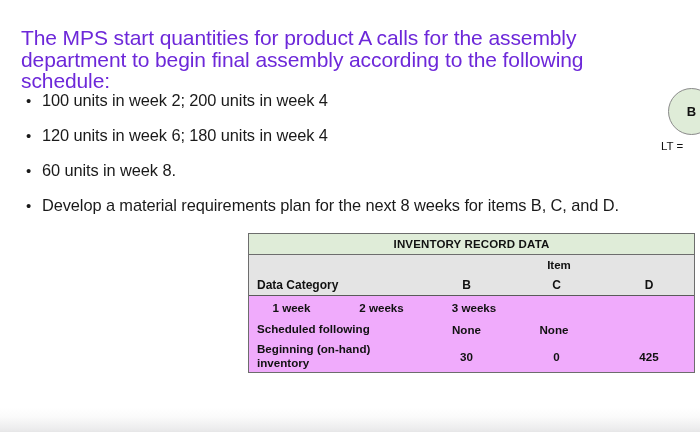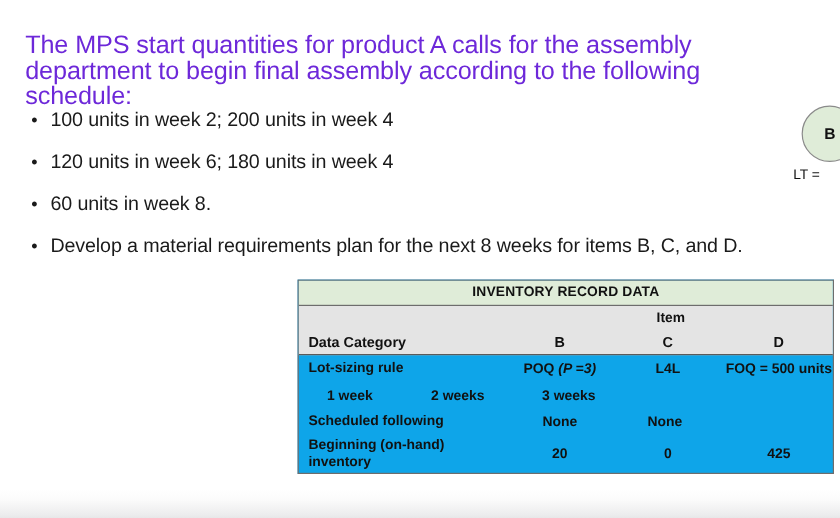--- a/index.html
+++ b/index.html
@@ -98,21 +98,21 @@
   }
 
   
   #inv-table {
     position: absolute;
     left: 248px;
     top: 233px;
     width: 447px;
     border: 1px solid #6d6d6d;
     box-sizing: border-box;
-    background: #0ea5e9;
+    background: #f0abfc;
   }
   #inv-title {
     background: #dfecd8;
     border-bottom: 1px solid #6d6d6d;
     text-align: center;
     font-size: 11.5px;
     font-weight: bold;
     letter-spacing: 0.15px;
     padding: 4px 0 4px 0;
     color: #111;
@@ -213,42 +213,36 @@
         <div class="itemcell">Item</div>
       </div>
       <div class="hrow" id="colhead-row">
         <div class="c0">Data Category</div>
         <div class="c1">B</div>
         <div class="c2">C</div>
         <div class="c3">D</div>
       </div>
     </div>
 
-    <div class="drow">
-      <div class="c0">Lot-sizing rule</div>
-      <div class="c1"><span>POQ </span><span class="italic-p">(P =3)</span></div>
-      <div class="c2">L4L</div>
-      <div class="c3">FOQ = 500 units</div>
-    </div>
 
     <div class="drow">
       <div class="c1">1 week</div>
       <div class="c2">2 weeks</div>
       <div class="c3">3 weeks</div>
     </div>
 
     <div class="drow">
       <div class="c0">Scheduled following</div>
       <div class="c1">None</div>
       <div class="c3">None</div>
     </div>
 
     <div class="drow tall">
       <div class="c0">Beginning (on-hand) inventory</div>
-      <div class="c1">20</div>
+      <div class="c1">30</div>
       <div class="c2">0</div>
       <div class="c3">425</div>
     </div>
 
   </div>
 
   <div id="bottom-fade"></div>
 
 </div>
 

